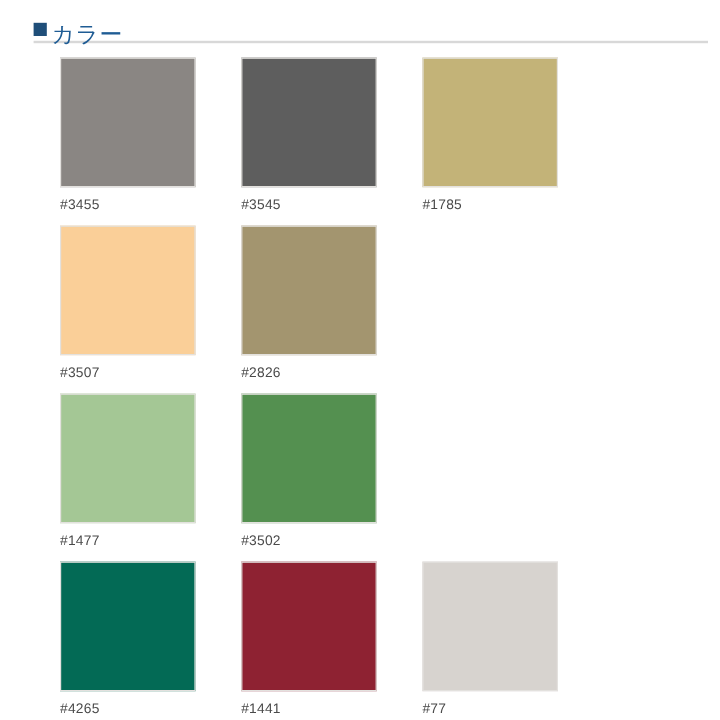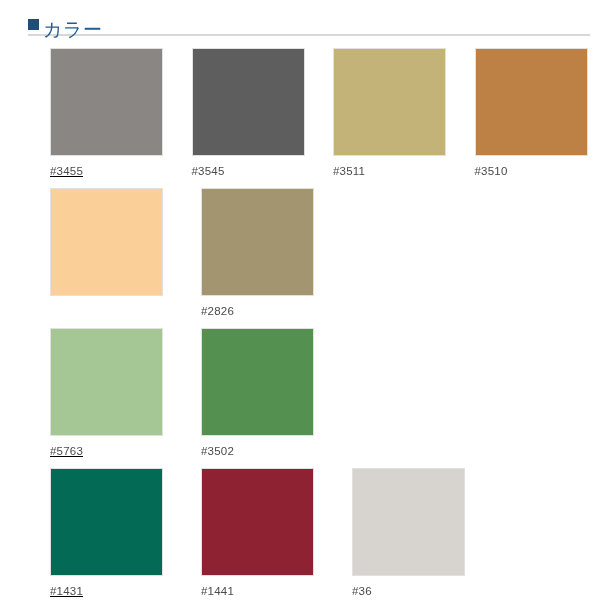--- a/index.html
+++ b/index.html
@@ -61,21 +61,20 @@
     display: flex;
     height: 140px;
   }
   .swatch-cell {
     width: 135px;
     margin-left: 16px;
     box-sizing: border-box;
   }
   .swatch-row .swatch-cell:first-child {
     margin-left: 50px;
-    text-decoration: underline;
   }
   .swatch-chip {
     width: 113px;
     height: 108px;
     border: 1px solid #e3e1de;
     box-sizing: border-box;
   }
   .swatch-label {
     font-size: 11.5px;
     color: #4a4a4a;
@@ -102,58 +101,55 @@
       <div class="swatch-cell">
         <div class="swatch-chip" style="background-color: rgb(138, 134, 131);"></div>
         <div class="swatch-label">#3455</div>
       </div>
       <div class="swatch-cell">
         <div class="swatch-chip" style="background-color: rgb(94, 94, 94);"></div>
         <div class="swatch-label">#3545</div>
       </div>
       <div class="swatch-cell">
         <div class="swatch-chip" style="background-color: rgb(195, 179, 120);"></div>
-        <div class="swatch-label">#3511</div>
-      </div>
-      <div class="swatch-cell">
-        <div class="swatch-chip" style="background-color: rgb(189, 129, 70);"></div>
-        <div class="swatch-label">#3510</div>
+        <div class="swatch-label">#1785</div>
       </div>
     </div>
 
     <div class="swatch-row">
       <div class="swatch-cell">
         <div class="swatch-chip" style="background-color: rgb(250, 207, 152);"></div>
+        <div class="swatch-label">#3507</div>
       </div>
       <div class="swatch-cell">
         <div class="swatch-chip" style="background-color: rgb(163, 149, 111);"></div>
         <div class="swatch-label">#2826</div>
       </div>
     </div>
 
     <div class="swatch-row">
       <div class="swatch-cell">
         <div class="swatch-chip" style="background-color: rgb(164, 199, 149);"></div>
-        <div class="swatch-label">#5763</div>
+        <div class="swatch-label">#1477</div>
       </div>
       <div class="swatch-cell">
         <div class="swatch-chip" style="background-color: rgb(84, 144, 80);"></div>
         <div class="swatch-label">#3502</div>
       </div>
     </div>
 
     <div class="swatch-row">
       <div class="swatch-cell">
         <div class="swatch-chip" style="background-color: rgb(3, 106, 85);"></div>
-        <div class="swatch-label">#1431</div>
+        <div class="swatch-label">#4265</div>
       </div>
       <div class="swatch-cell">
         <div class="swatch-chip" style="background-color: rgb(142, 34, 50);"></div>
         <div class="swatch-label">#1441</div>
       </div>
       <div class="swatch-cell">
         <div class="swatch-chip" style="background-color: rgb(215, 211, 207);"></div>
-        <div class="swatch-label">#36</div>
+        <div class="swatch-label">#77</div>
       </div>
     </div>
 
   </div>
 </div>
 
 </body></html>

